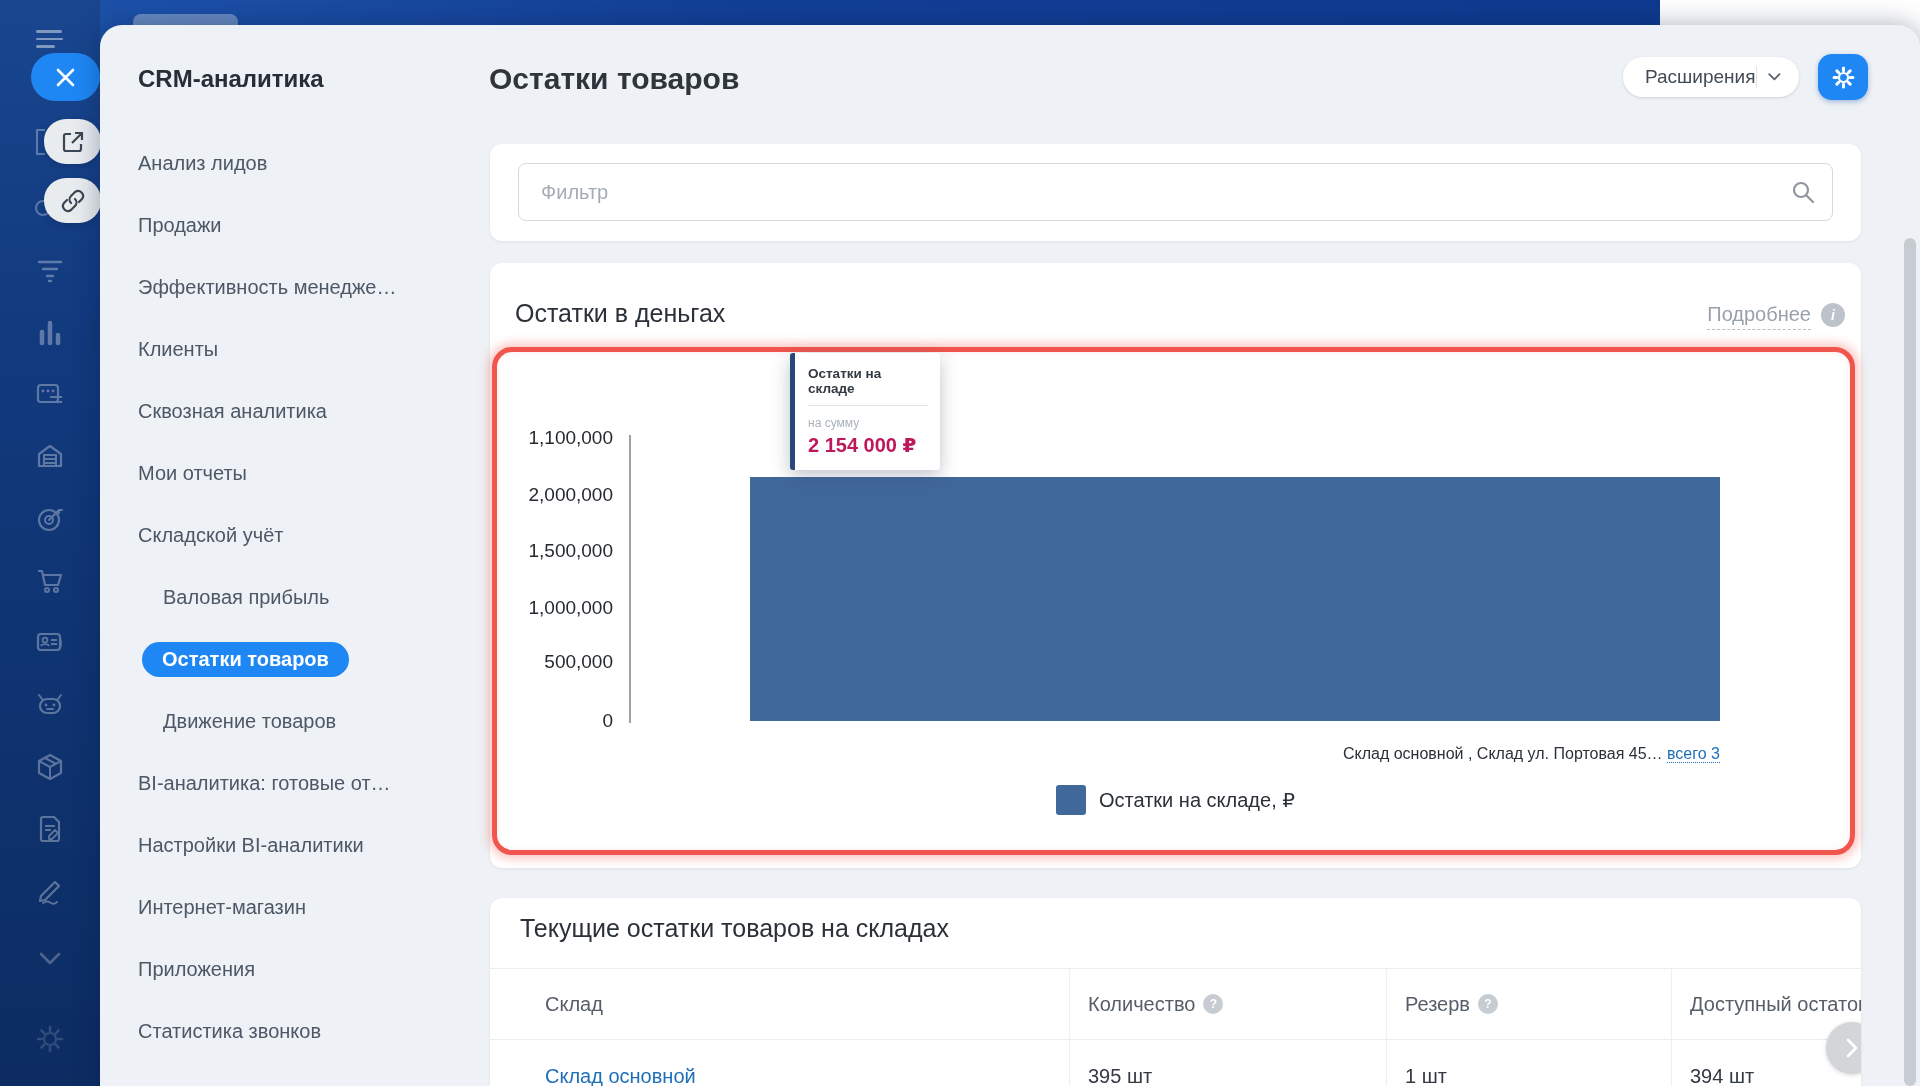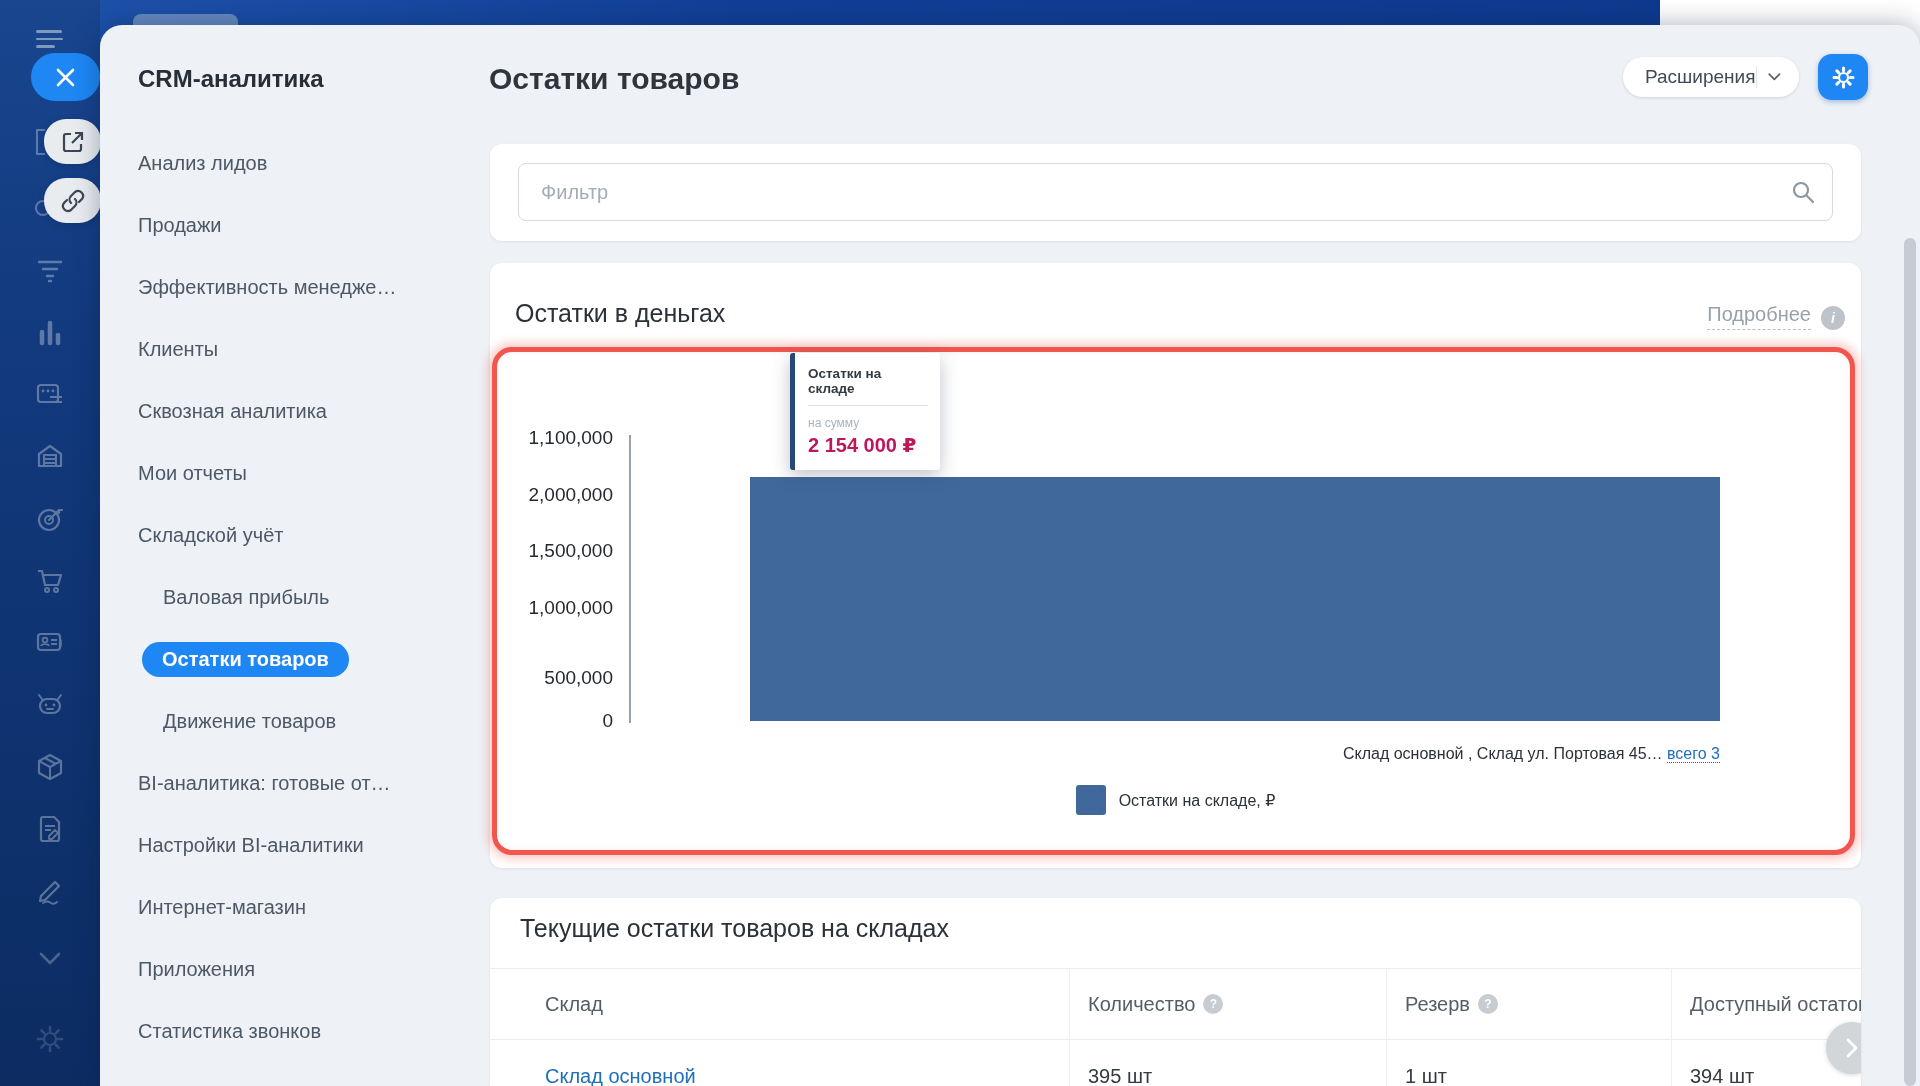--- a/index.html
+++ b/index.html
@@ -55,38 +55,38 @@
   .filter-card { top:144px; height:97px; }
   .filter-input { position:absolute; left:28px; top:19px; width:1315px; height:58px;
                   border:1px solid #d4dae0; border-radius:8px; background:#fff;
                   font-size:20px; color:#333; padding:0 60px 0 22px; outline:none; }
   .filter-input::placeholder { color:#a4adb7; }
   .search-ic { position:absolute; right:46px; top:36px; width:24px; height:24px; color:#8e97a1; }
 
   
   .chart-card { top:263px; height:605px;text-decoration:underline; }
   .cc-title { position:absolute; left:25px; top:36px; font-size:25px; color:#2b3138; }
-  .cc-right { position:absolute; right:16px; top:40px; display:flex; align-items:flex-end; gap:10px; }
+  .cc-right { position:absolute; right:16px; top:40px; display:flex; align-items:flex-start; gap:10px; }
   .details-link { font-size:20px; color:#98a1ab; border-bottom:1px dashed #b7bec6; padding-bottom:3px; cursor:pointer; }
   .info-circle { width:24px; height:24px; border-radius:50%; background:#bcc3ca; color:#fff;
                  font-size:14px; font-weight:700; display:flex; align-items:center; justify-content:center; font-style:italic;}
   .hl-box { position:absolute; left:2px; top:84px; width:1363px; height:508px;
             border:5px solid #f0564e; border-radius:20px;
             box-shadow:0 0 10px 4px rgba(244,90,80,.33), inset 0 0 6px rgba(244,90,80,.12); }
   .yticks { position:absolute; left:23px; top:164px; width:100px; height:300px; }
   .yticks span { position:absolute; right:0; width:100px; text-align:right; font-size:19px; color:#242a30; }
   .axis-line { position:absolute; left:139px; top:172px; width:2px; height:288px; background:#9aa1a8; }
   .bar { position:absolute; left:260px; width:970px; background:#41689b; }
   .xlabel { position:absolute; left:260px; top:482px; width:970px; text-align:right;
             font-size:16px; color:#2b3138; white-space:nowrap; }
   .xlabel a { color:#1e6fb8; text-decoration:none; border-bottom:1.5px dotted #1e6fb8; cursor:pointer; }
   .legend { position:absolute; left:0; top:522px; width:100%; display:flex; align-items:center;
             justify-content:center; gap:13px; }
   .legend-sq { width:30px; height:30px; border-radius:3px; background:#41689b; }
-  .legend-label { font-size:16px; color:#2b3138; }
+  .legend-label { font-size:20px; color:#2b3138; }
   .tooltip { position:absolute; left:300px; top:90px; width:150px; height:117px; background:#fff;
              border-left:5px solid #27497a; border-radius:3px; padding:13px 12px 10px 13px;
              box-shadow:0 6px 18px rgba(50,60,85,.30); }
   .tt-title { font-size:13.5px; font-weight:700; color:#333a42; }
   .tt-hr { height:1px; background:#dfe3e7; margin:9px 0 10px 0; }
   .tt-cap { font-size:12px; color:#aab3bc; }
   .tt-val { font-size:20px; font-weight:600; color:#be185d; margin-top:3px; white-space:nowrap; }
 
   
   .table-card { top:898px; height:188px; border-radius:12px 12px 0 0; overflow:hidden; }
@@ -269,21 +269,21 @@
       <span class="info-circle">i</span>
     </div>
 
     <div class="hl-box"></div>
 
     <div class="yticks" id="yticks">
         <span style="top: 0px;">1,100,000</span>
         <span style="top: 56.6px;">2,000,000</span>
         <span style="top: 113.2px;">1,500,000</span>
         <span style="top: 169.8px;">1,000,000</span>
-        <span style="top: 240px;">500,000</span>
+        <span style="top: 224px;">500,000</span>
         <span style="top: 283px;">0</span>
       </div>
     <div class="axis-line"></div>
     <div class="bar" id="chart-bar" style="height: 243.833px; top: 214.167px; background: rgb(65, 104, 155);"></div>
 
     <div class="tooltip">
       <div class="tt-title">Остатки на складе</div>
       <div class="tt-hr"></div>
       <div class="tt-cap">на сумму</div>
       <div class="tt-val">2 154 000 ₽</div>

